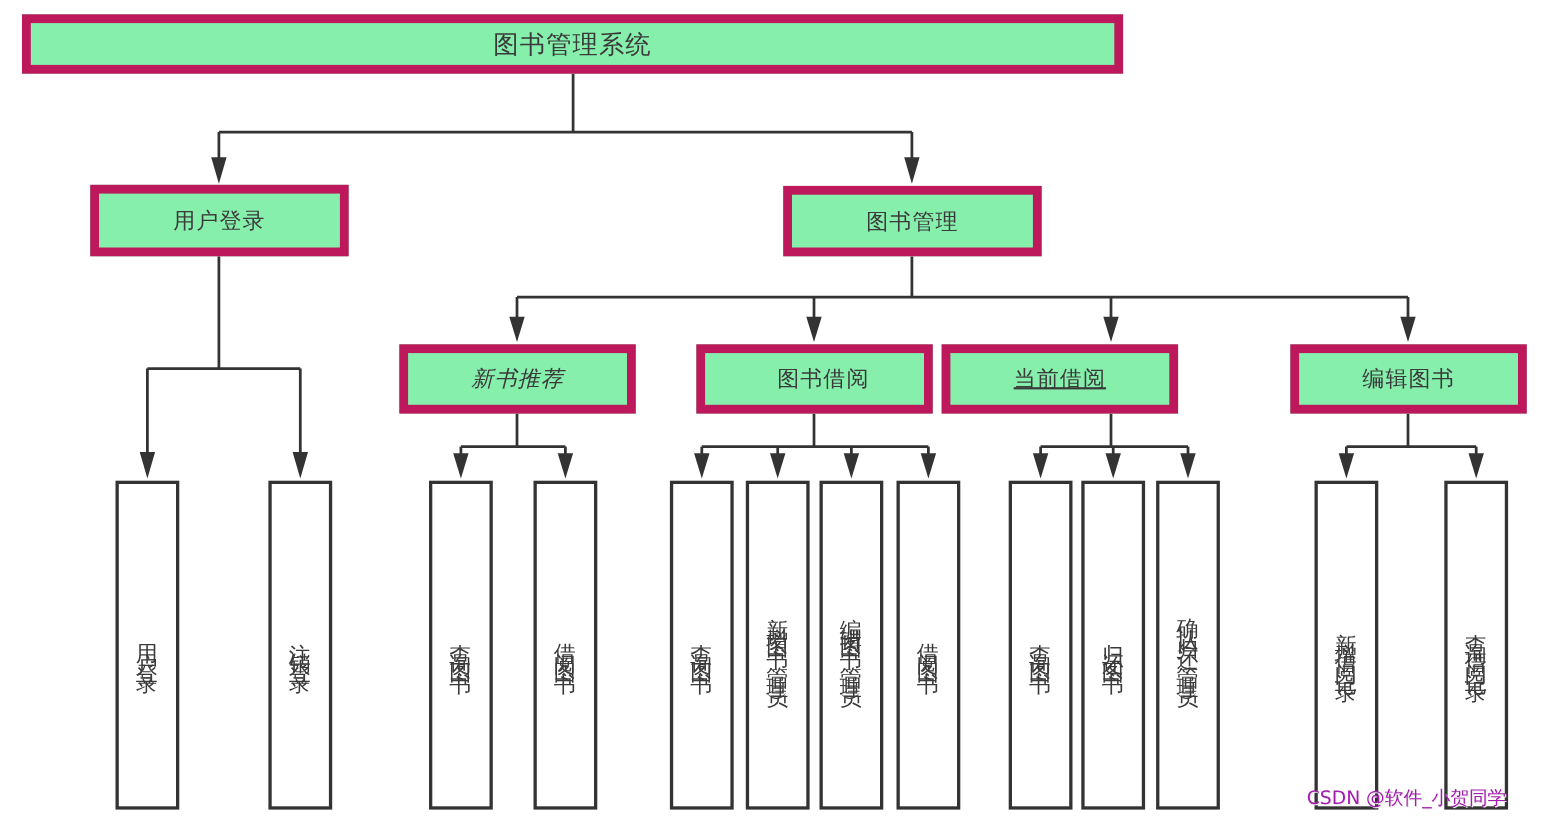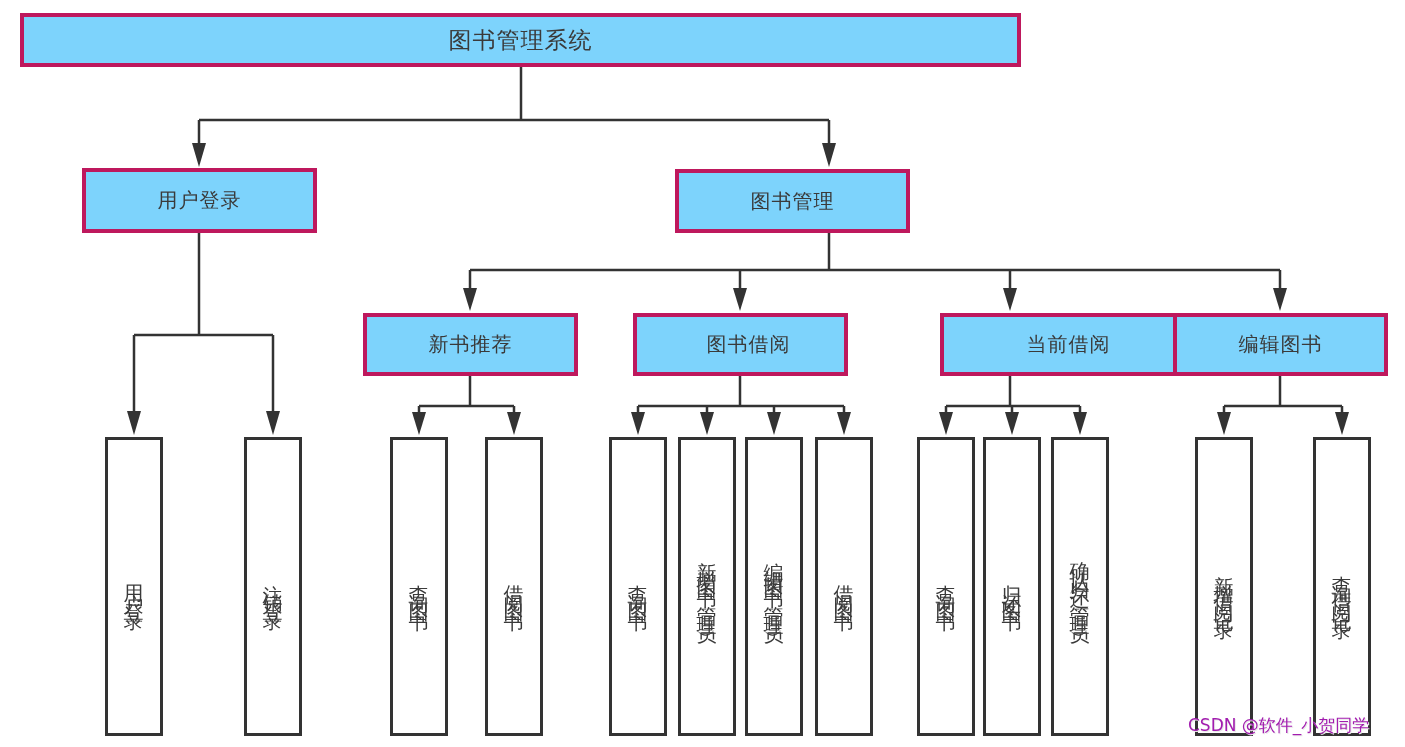--- a/index.html
+++ b/index.html
@@ -17,22 +17,22 @@
   }
   #connector-svg {
     position: absolute;
     left: 0; top: 0;
     width: 1405px;
     height: 747px;
   }
   .node {
     position: absolute;
     box-sizing: border-box;
-    background: #7dd3fc;
-    border: 4px solid #be185d;
+    background: #86efac;
+    border: 8px solid #be185d;
     color: #3a3a3a;
     display: flex;
     align-items: center;
     justify-content: center;
     text-align: center;
     letter-spacing: 1px;
   }
   .node-root { font-size: 23px; }
   .node-l2, .node-l3 { font-size: 20px; }
   .vnode {
@@ -137,25 +137,25 @@
       <polygon points="1005,412 1019,412 1012,435"></polygon>
       <polygon points="1073,412 1087,412 1080,435"></polygon>
       <polygon points="1217,412 1231,412 1224,435"></polygon>
       <polygon points="1335,412 1349,412 1342,435"></polygon>
     </g>
   </svg>
 
   <div class="node node-root" style="left:20px; top:13px; width:1001px; height:54px;">图书管理系统</div>
 
   <div class="node node-l2" style="left:82px; top:168px; width:235px; height:65px;">用户登录</div>
-  <div class="node node-l2" style="left:675px; top:169px; width:235px; height:64px;text-align:right;">图书管理</div>
-
-  <div class="node node-l3" style="left:363px; top:313px; width:215px; height:63px;">新书推荐</div>
+  <div class="node node-l2" style="left:712px; top:169px; width:235px; height:64px;text-align:right;">图书管理</div>
+
+  <div class="node node-l3" style="left:363px; top:313px; width:215px; height:63px;font-style:italic;">新书推荐</div>
   <div class="node node-l3" style="left:633px; top:313px; width:215px; height:63px;padding-left:16px;">图书借阅</div>
-  <div class="node node-l3" style="left:940px; top:313px; width:257px; height:63px;">当前借阅</div>
+  <div class="node node-l3" style="left:856px; top:313px; width:215px; height:63px;text-decoration:underline;">当前借阅</div>
   <div class="node node-l3" style="left:1173px; top:313px; width:215px; height:63px;">编辑图书</div>
 
   <div class="vnode" style="left:105px;">
     <span>用户登录</span>
   </div>
   <div class="vnode" style="left:244px;">
     <span>注销登录</span>
   </div>
 
   <div class="vnode" style="left:390px;">

